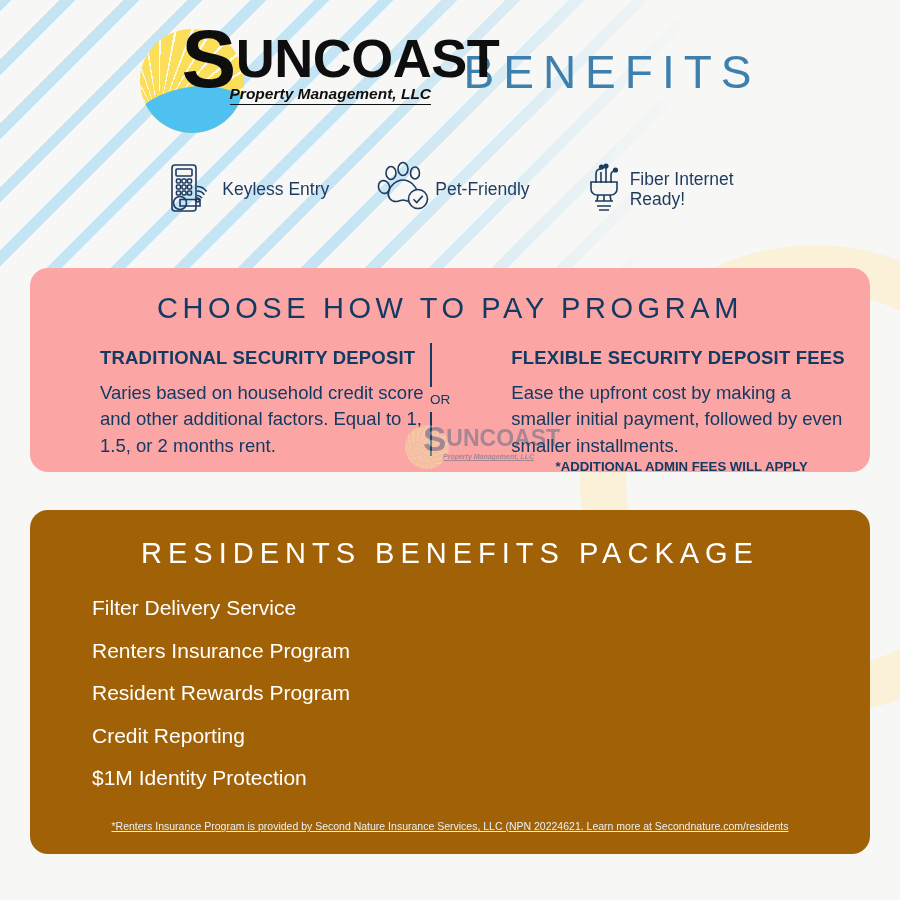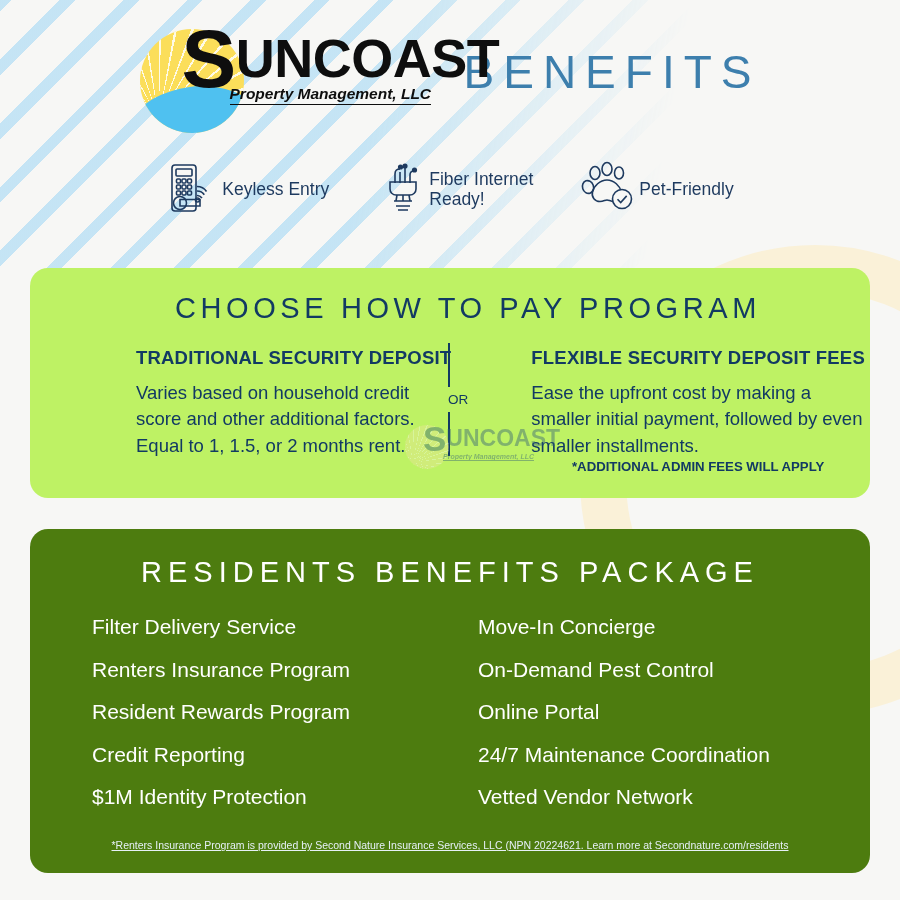--- a/index.html
+++ b/index.html
@@ -137,24 +137,23 @@
 
   
   .panel {
     position: absolute;
     left: 30px;
     width: 840px;
     border-radius: 18px;
   }
   #pay-panel {
     top: 268px;
-    height: 230px;
-    background: #bef264;
+    height: 204px;
+    background: #fca5a5;
     overflow: hidden;
-    padding-left: 36px;
   }
   #pay-title {
     text-align: center;
     margin-top: 24px;
     font-size: 29px;
     letter-spacing: 4.6px;
     color: #123A63;
     font-weight: 400;
   }
   #pay-cols {
@@ -238,23 +237,23 @@
     left: 38px; top: 30px;
     font-size: 7px;
     font-style: italic;
     font-weight: 700;
     color: #2E5C78;
     border-bottom: 1px solid #2E5C78;
     white-space: nowrap;
   }
 
   #rbp-panel {
-    top: 529px;
+    top: 510px;
     height: 344px;
-    background: #4d7c0f;
+    background: #a16207;
     overflow: hidden;
   }
   #rbp-title {
     text-align: center;
     margin-top: 27px;
     font-size: 29px;
     letter-spacing: 6px;
     color: #FFFFFF;
     font-weight: 400;
   }
@@ -326,49 +325,49 @@
         <path d="M31 31c3 0 5.7 1.4 7.3 3.8"></path>
         <path d="M31 35.5c2 0 3.8 1 5 2.6"></path>
         <circle cx="31.5" cy="40" r="2"></circle>
       </svg>
     </span>
     <span class="f-label">Keyless Entry</span>
   </div>
 
   <div class="feature">
     <span class="f-icon">
+      <svg width="58" height="54" viewBox="0 0 58 54" fill="none" stroke="#1E3A5F" stroke-width="1.6">
+        <ellipse cx="14" cy="12" rx="5" ry="6.5"></ellipse>
+        <ellipse cx="26" cy="8" rx="5" ry="6.5"></ellipse>
+        <ellipse cx="38" cy="12" rx="4.5" ry="6"></ellipse>
+        <ellipse cx="7" cy="26" rx="5.5" ry="6.5" transform="rotate(-18 7 26)"></ellipse>
+        <path d="M26 19c7 0 13 6 14.5 12 1.3 5.2-2.5 9.5-7.5 9.5-3.5 0-5-1.5-7-1.5s-3.5 1.5-7 1.5c-5 0-8.8-4.3-7.5-9.5C12.8 25 19 19 26 19z"></path>
+        <circle cx="41" cy="38" r="9.5" fill="#F7F7F5"></circle>
+        <path d="M36.5 38.2l3.2 3.3 6-6.6"></path>
+      </svg>
+    </span>
+    <span class="f-label">Pet-Friendly</span>
+  </div>
+
+  <div class="feature">
+    <span class="f-icon">
       <svg width="52" height="56" viewBox="0 0 52 56" fill="none" stroke="#1E3A5F" stroke-width="1.6">
         <path d="M18 23V14M18 14c0-3 2-5 5-5"></path>
         <path d="M23 23V12M28 23V8M33 23V15c0-3 2-4 4-4"></path>
         <circle cx="23.5" cy="7" r="1.8" fill="#1E3A5F"></circle>
         <circle cx="28" cy="6" r="1.8" fill="#1E3A5F"></circle>
         <circle cx="37.5" cy="10" r="1.8" fill="#1E3A5F"></circle>
         <path d="M13 22h26v7a6 6 0 0 1-6 6H19a6 6 0 0 1-6-6z"></path>
         <path d="M20 35l-1 6M26 35v6M32 35l1 6"></path>
         <path d="M17 41h18M19 46h14M21 50h10"></path>
       </svg>
     </span>
     <span class="f-label">Fiber Internet
 Ready!</span>
   </div>
-
-  <div class="feature">
-    <span class="f-icon">
-      <svg width="58" height="54" viewBox="0 0 58 54" fill="none" stroke="#1E3A5F" stroke-width="1.6">
-        <ellipse cx="14" cy="12" rx="5" ry="6.5"></ellipse>
-        <ellipse cx="26" cy="8" rx="5" ry="6.5"></ellipse>
-        <ellipse cx="38" cy="12" rx="4.5" ry="6"></ellipse>
-        <ellipse cx="7" cy="26" rx="5.5" ry="6.5" transform="rotate(-18 7 26)"></ellipse>
-        <path d="M26 19c7 0 13 6 14.5 12 1.3 5.2-2.5 9.5-7.5 9.5-3.5 0-5-1.5-7-1.5s-3.5 1.5-7 1.5c-5 0-8.8-4.3-7.5-9.5C12.8 25 19 19 26 19z"></path>
-        <circle cx="41" cy="38" r="9.5" fill="#F7F7F5"></circle>
-        <path d="M36.5 38.2l3.2 3.3 6-6.6"></path>
-      </svg>
-    </span>
-    <span class="f-label">Pet-Friendly</span>
-  </div>
 </div>
 
 <div class="panel" id="pay-panel">
   <div id="pay-title">CHOOSE HOW TO PAY PROGRAM</div>
 
   <div id="pay-cols">
 
     <div class="pay-col left">
       <div class="pay-head">TRADITIONAL SECURITY DEPOSIT</div>
       <div class="pay-body">Varies based on household credit score and other additional factors. Equal to 1, 1.5, or 2 months rent.</div>
@@ -400,23 +399,16 @@
   <div id="rbp-title">RESIDENTS BENEFITS PACKAGE</div>
 
   <div id="rbp-cols">
     <div class="rbp-col left">
       <div class="rbp-item">Filter Delivery Service</div>
       <div class="rbp-item">Renters Insurance Program</div>
       <div class="rbp-item">Resident Rewards Program</div>
       <div class="rbp-item">Credit Reporting</div>
       <div class="rbp-item">$1M Identity Protection</div>
     </div>
-    <div class="rbp-col right">
-      <div class="rbp-item">Move-In Concierge</div>
-      <div class="rbp-item">On-Demand Pest Control</div>
-      <div class="rbp-item">Online Portal</div>
-      <div class="rbp-item">24/7 Maintenance Coordination</div>
-      <div class="rbp-item">Vetted Vendor Network</div>
-    </div>
   </div>
 
   <div id="rbp-foot">*Renters Insurance Program is provided by Second Nature Insurance Services, LLC (NPN 20224621. Learn more at Secondnature.com/residents</div>
 </div>
 
 </body></html>

